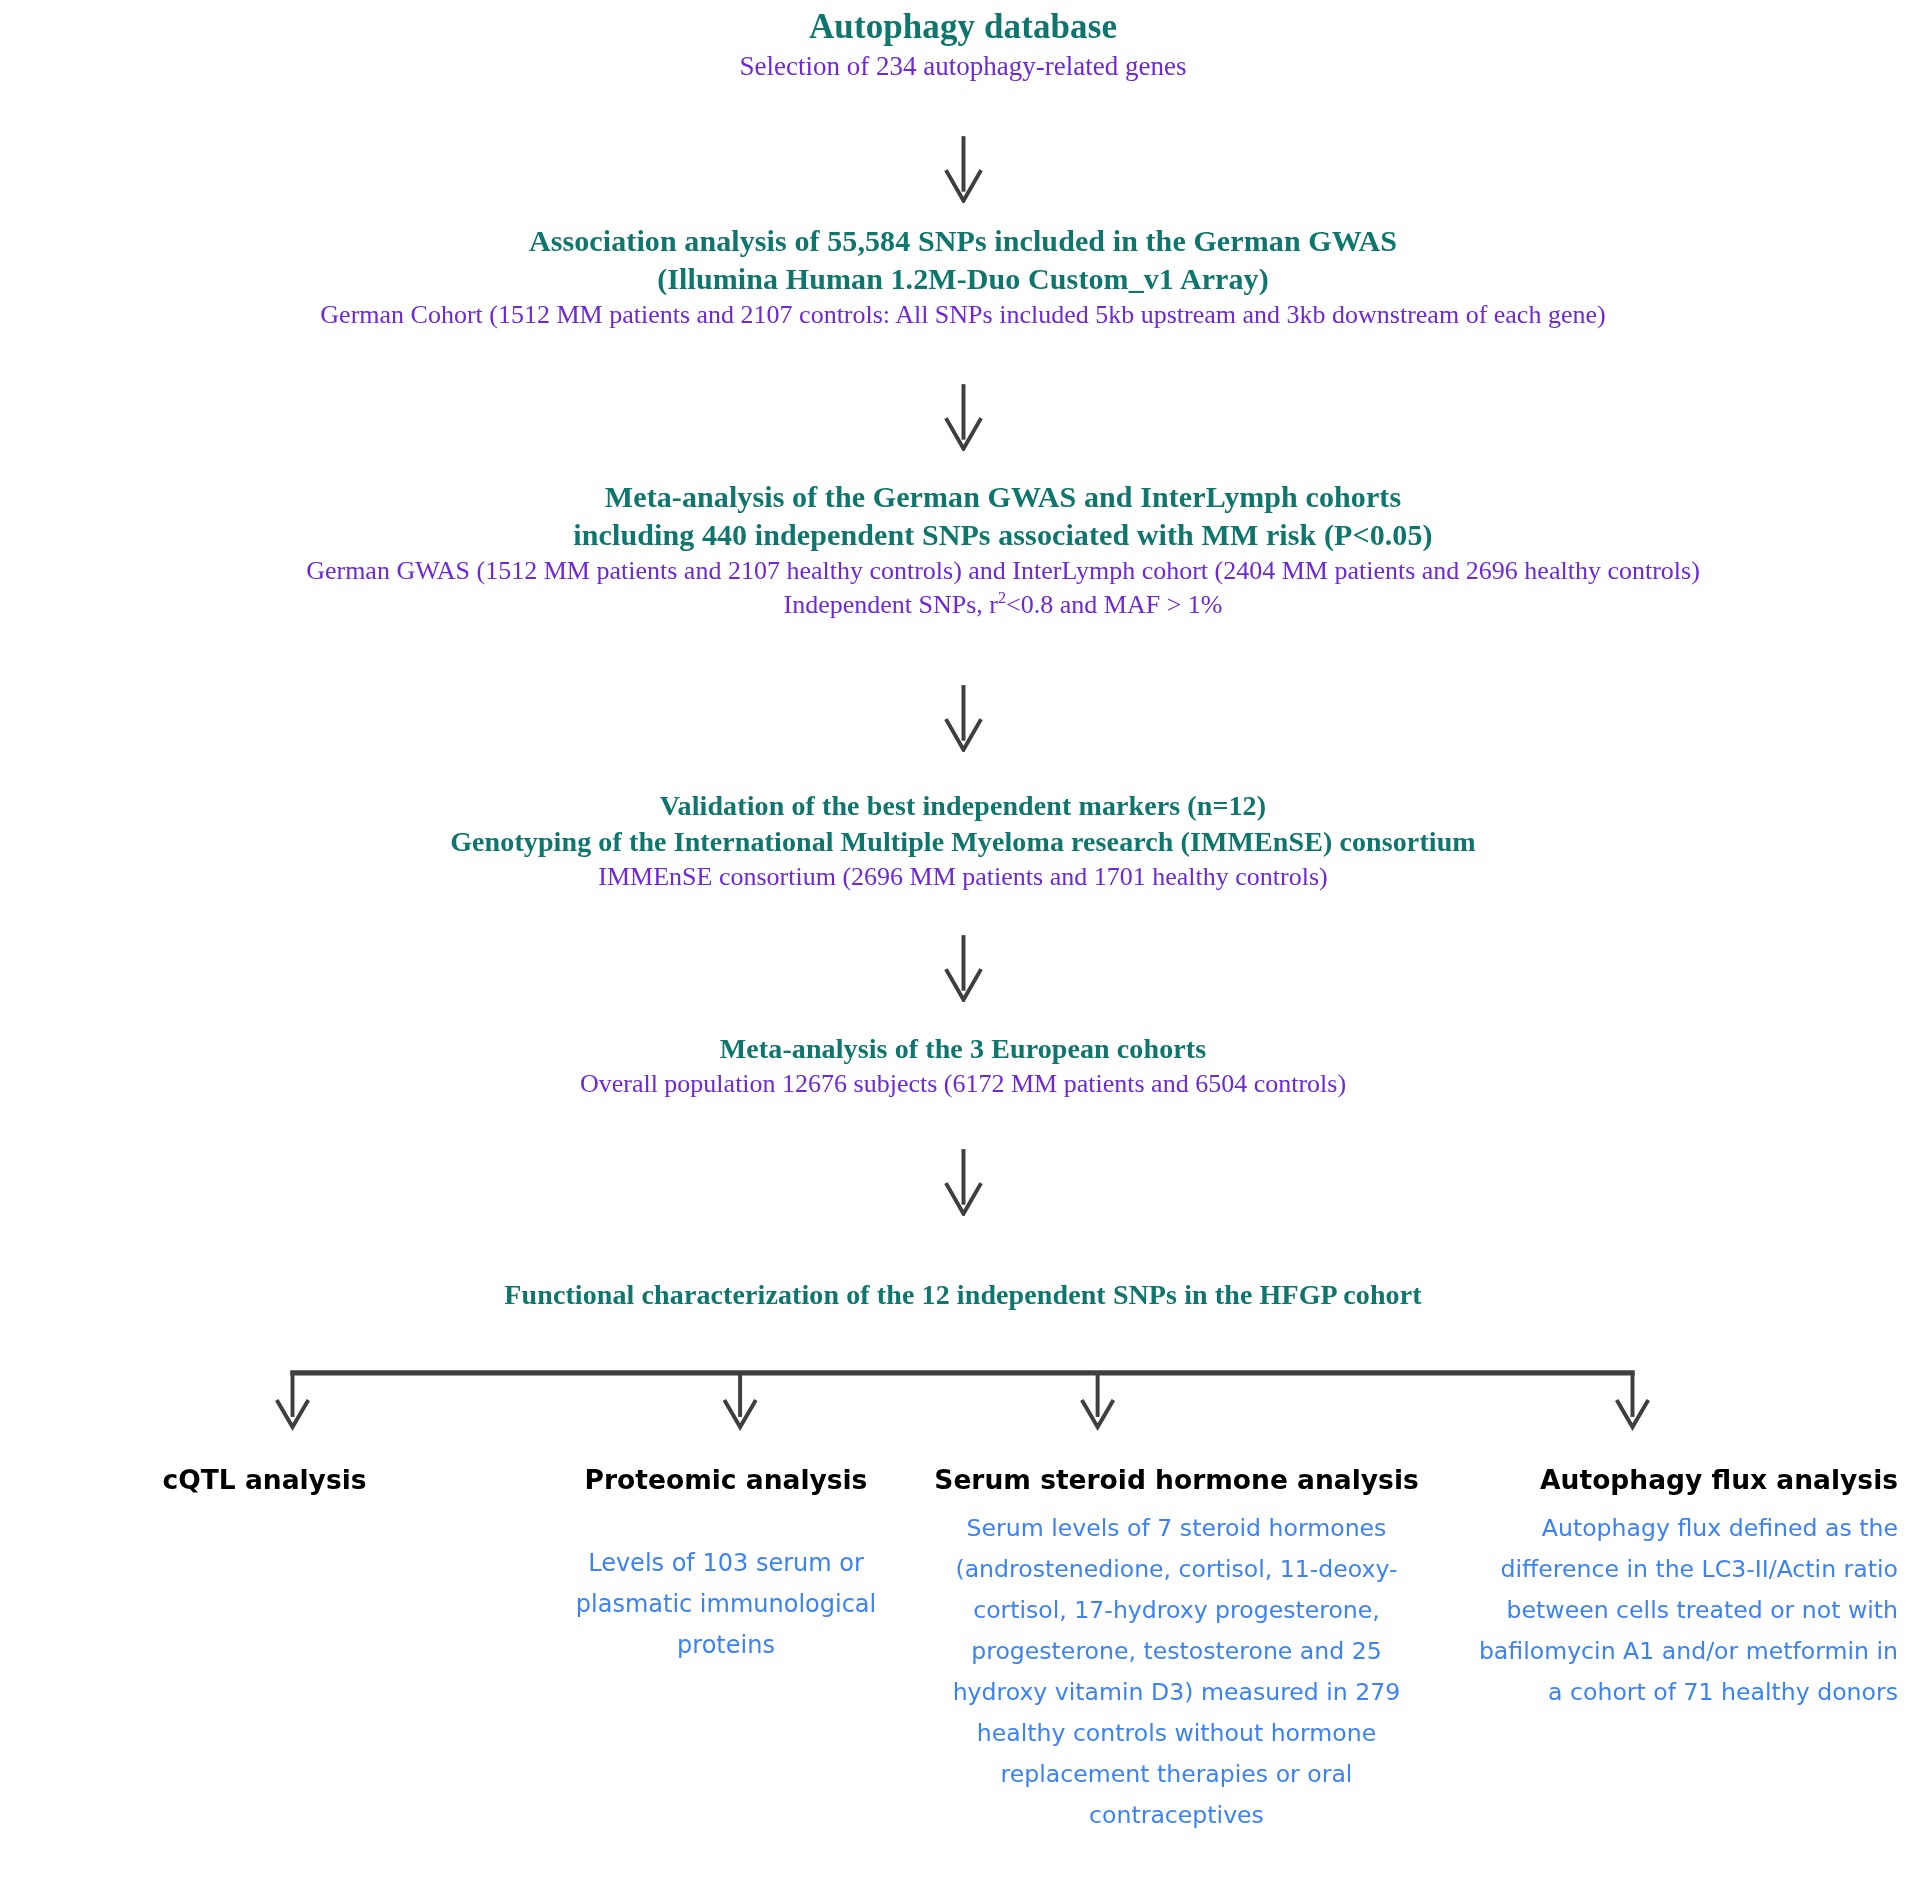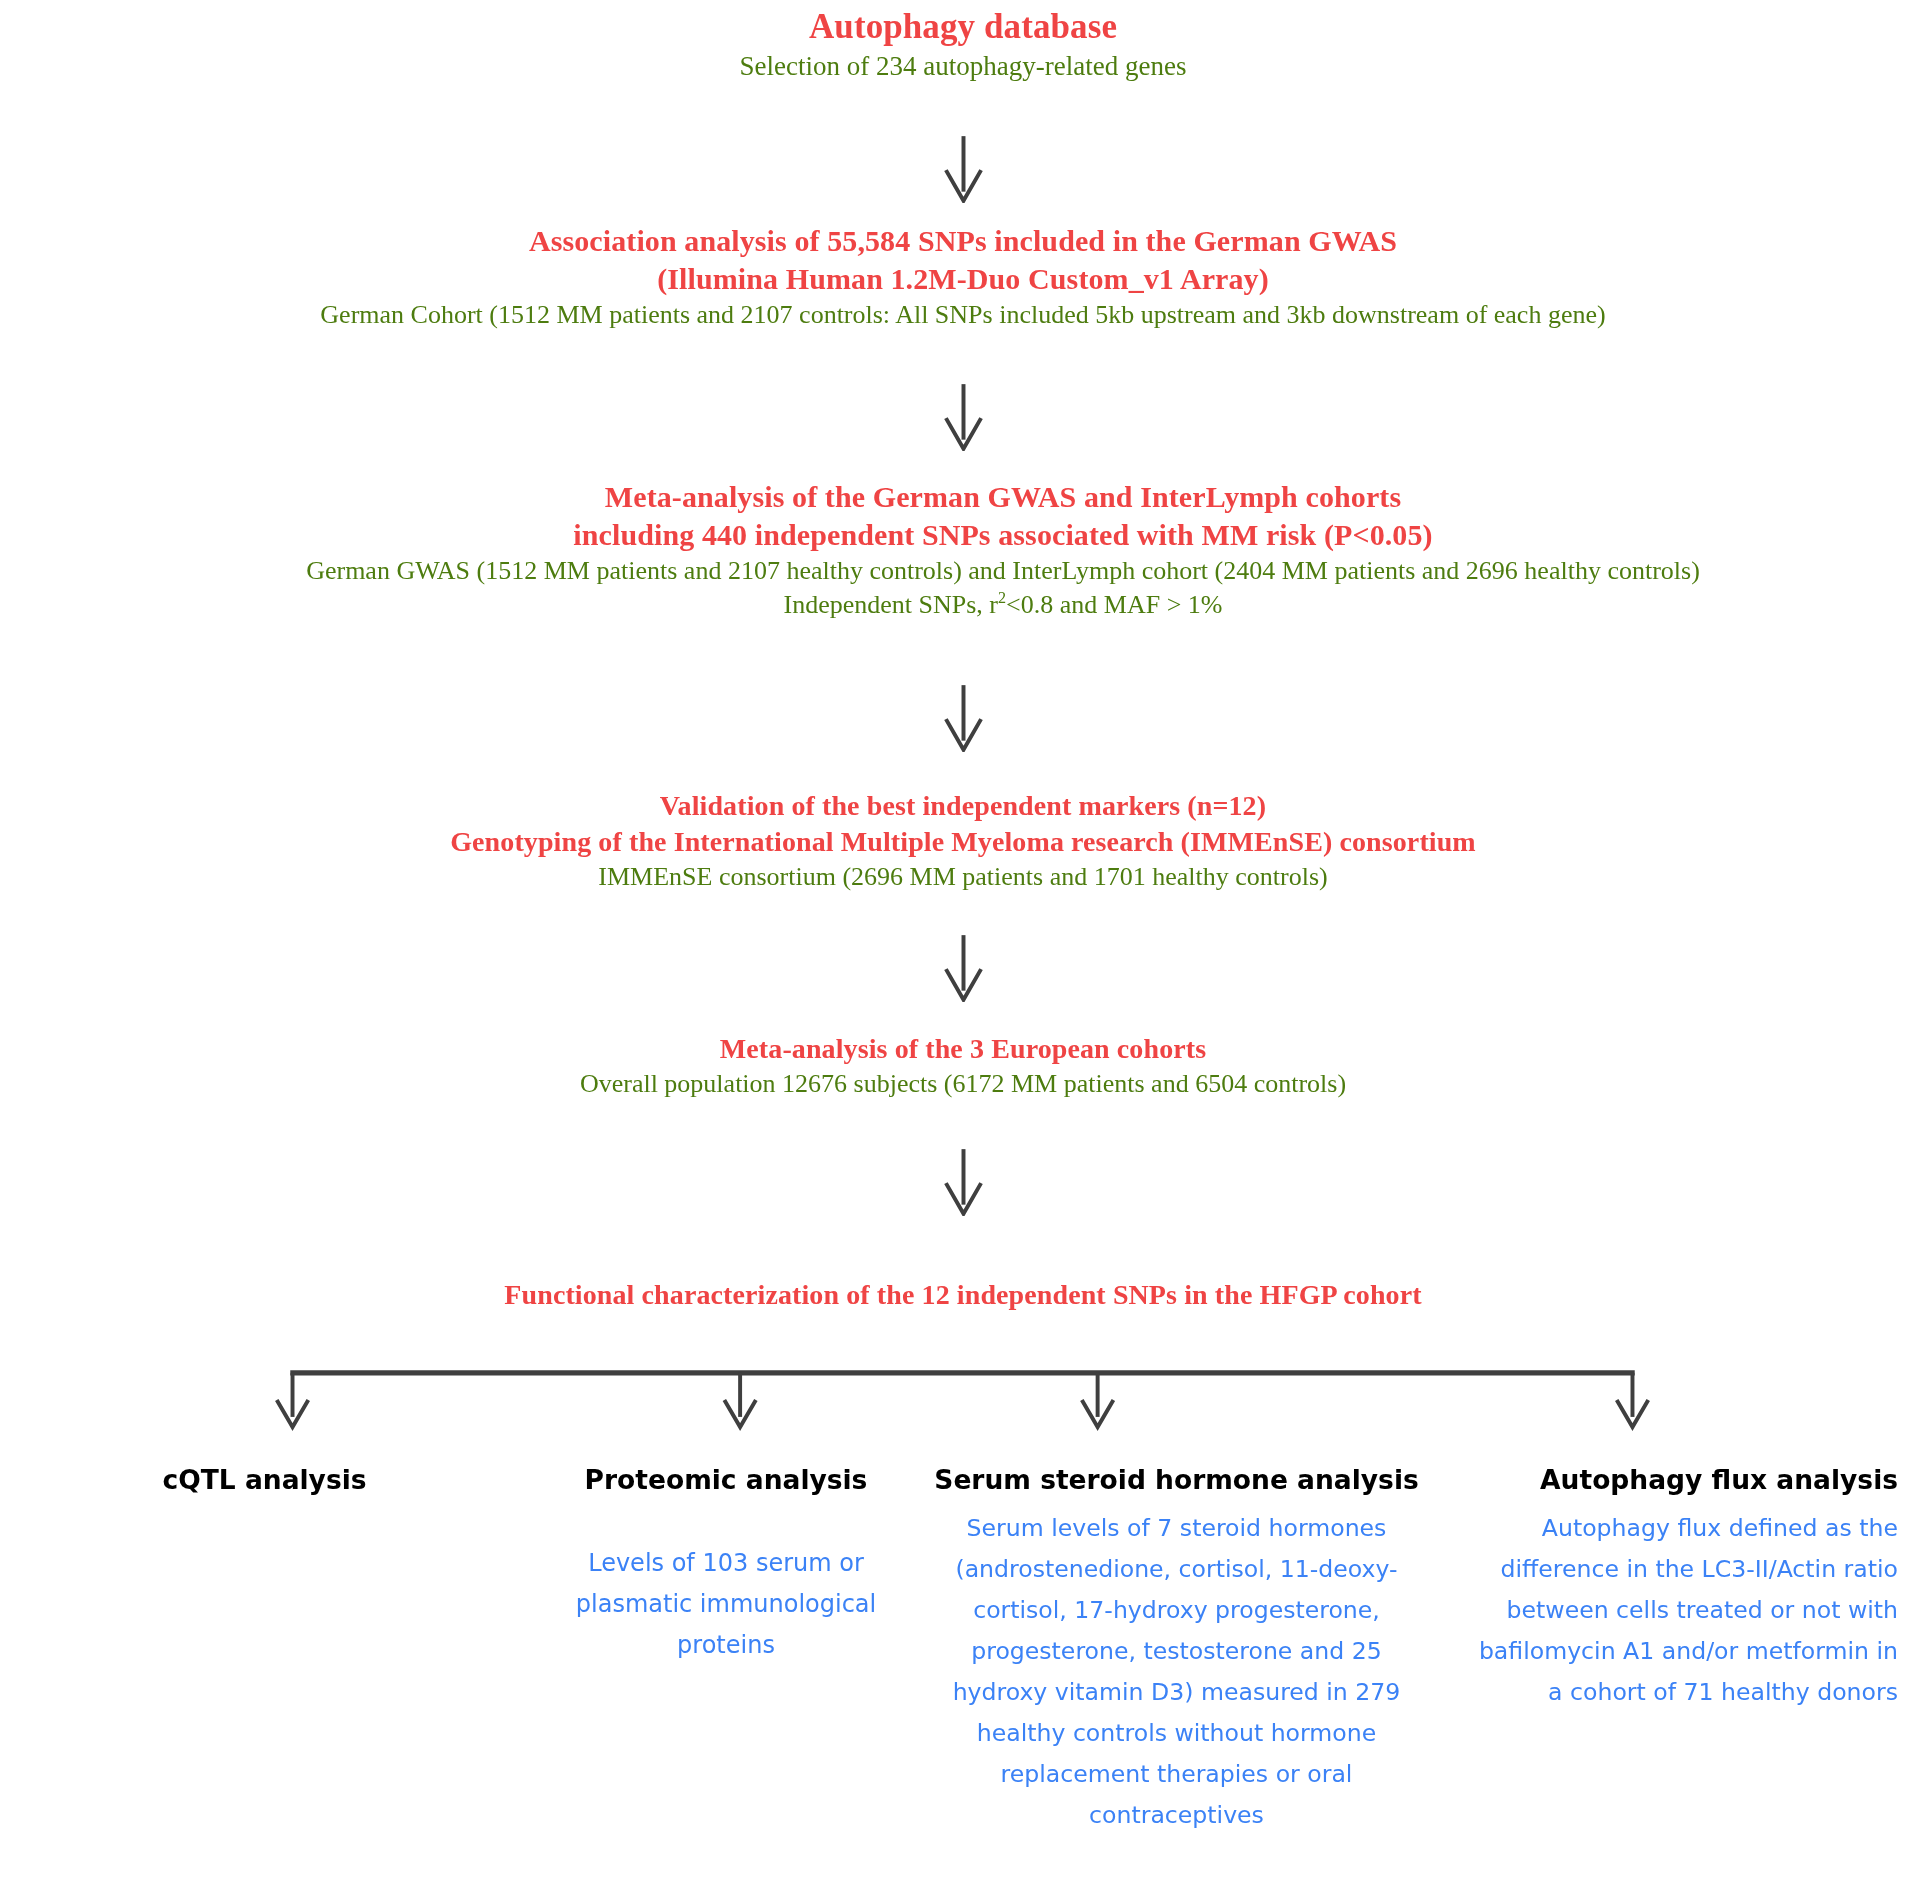--- a/index.html
+++ b/index.html
@@ -17,25 +17,25 @@
 
   
   .stage {
     position: absolute;
     left: 0;
     width: 1926px;
     text-align: center;
   }
   .title-line {
     font-weight: bold;
-    color: #ef4444;
+    color: #0f766e;
     letter-spacing: 0.1px;
   }
   .sub-line {
-    color: #4d7c0f;
+    color: #6d28d9;
   }
 
   
   .t-hero      { font-size: 35px; line-height: 44px; }
   .t-head      { font-size: 30px; line-height: 38px; }
   .t-head-sm   { font-size: 28px; line-height: 36px; }
   .t-sub       { font-size: 26px; line-height: 34px; }
   .t-sub-lg    { font-size: 27px; line-height: 35px; }
 
   sup { font-size: 0.62em; vertical-align: super; line-height: 0; }

